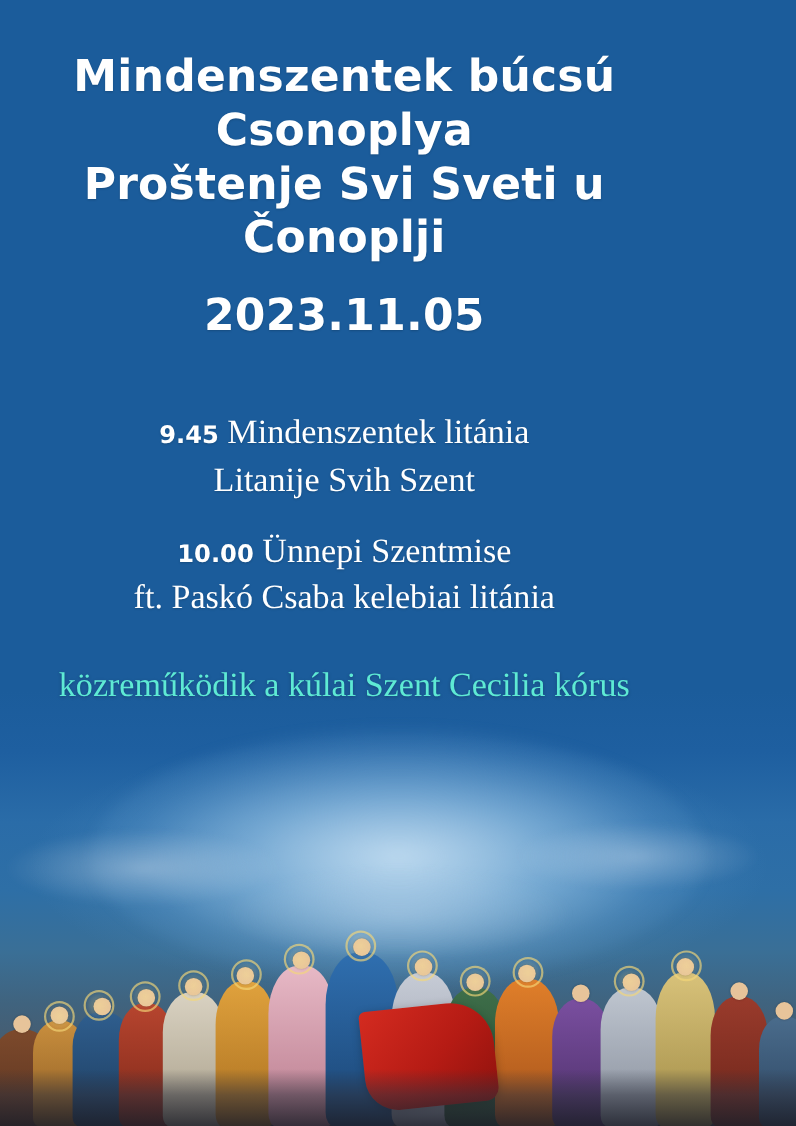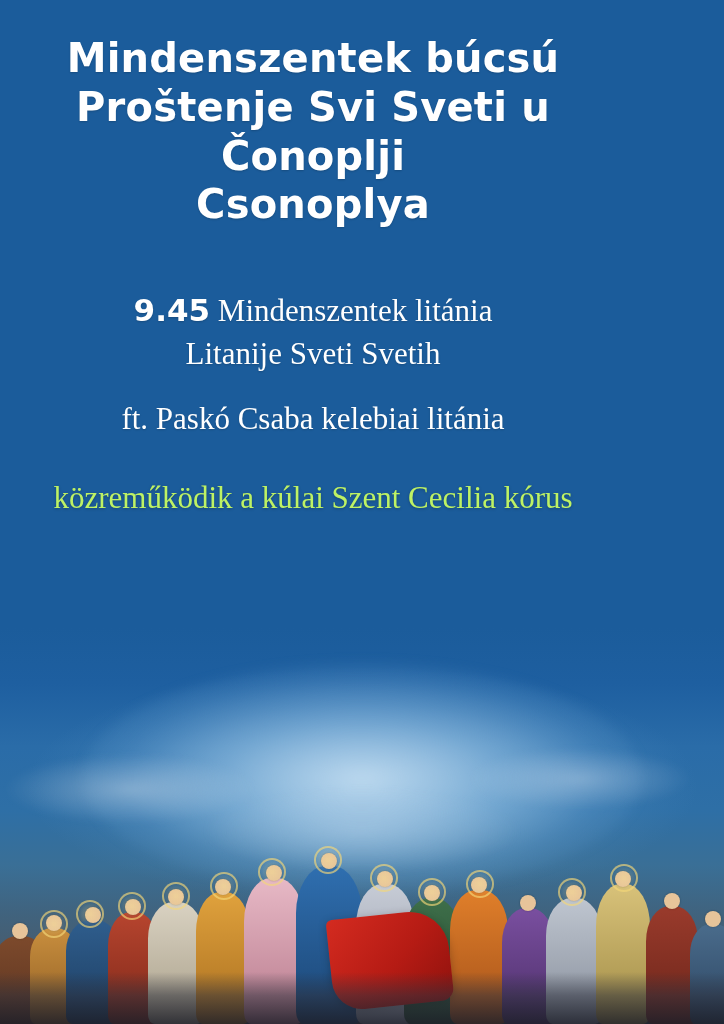--- a/index.html
+++ b/index.html
@@ -99,21 +99,21 @@
     left: 0; bottom: 0;
     width: 100%;
     height: 52px;
     background: linear-gradient(180deg, rgba(58,62,74,0.0) 0%, rgba(45,48,60,0.55) 45%, rgba(30,32,42,0.85) 100%);
   }
 
   
   .content {
     position: absolute;
     left: 0;
-    top: 0;
+    top: 12px;
     width: 626px;
     z-index: 5;
     text-align: center;
     color: #ffffff;
   }
   .title-block {
     padding-top: 34px;
   }
   .title-line {
     font-family: "DejaVu Sans", sans-serif;
@@ -136,27 +136,27 @@
   }
   .entry .row {
     font-size: 31px;
     line-height: 1.38;
     color: #ffffff;
     text-shadow: 0 1px 2px rgba(0,0,0,0.18);
   }
   .time {
     font-family: "DejaVu Sans", sans-serif;
     font-weight: bold;
-    font-size: 31px;
+    font-size: 22px;
   }
   .choir {
     margin-top: 36px;
     font-size: 31px;
     line-height: 1.4;
-    color: #bef264;
+    color: #5eead4;
     text-shadow: 0 1px 3px rgba(0,0,0,0.25);
   }
 </style>
 </head>
 <body>
 
 <div class="poster">
 
   <div class="painting">
     <div class="glow"></div>
@@ -199,35 +199,40 @@
       <div class="halo" style="left:610px; bottom:132px;"></div>
 
       <div class="ground"></div>
     </div>
   </div>
 
   <div class="content">
 
     <div class="title-block">
       <div class="title-line t1">Mindenszentek búcsú</div>
+      <div class="title-line t2">Csonoplya</div>
       <div class="title-line t3">Proštenje Svi Sveti u Čonoplji</div>
-      <div class="title-line t2">Csonoplya</div>
+      <div class="title-line t4">2023.11.05</div>
     </div>
 
     <div class="schedule">
 
       <div class="entry">
         <div class="row">
           <span class="time">9.45</span>
           <span>Mindenszentek litánia</span>
         </div>
-        <div class="row">Litanije Sveti Svetih</div>
+        <div class="row">Litanije Svih Szent</div>
       </div>
 
       <div class="entry">
+        <div class="row">
+          <span class="time">10.00</span>
+          <span>Ünnepi Szentmise</span>
+        </div>
         <div class="row">ft. Paskó Csaba kelebiai litánia</div>
       </div>
 
     </div>
 
     <div class="choir">közreműködik a kúlai Szent Cecilia kórus</div>
 
   </div>
 
 </div>

